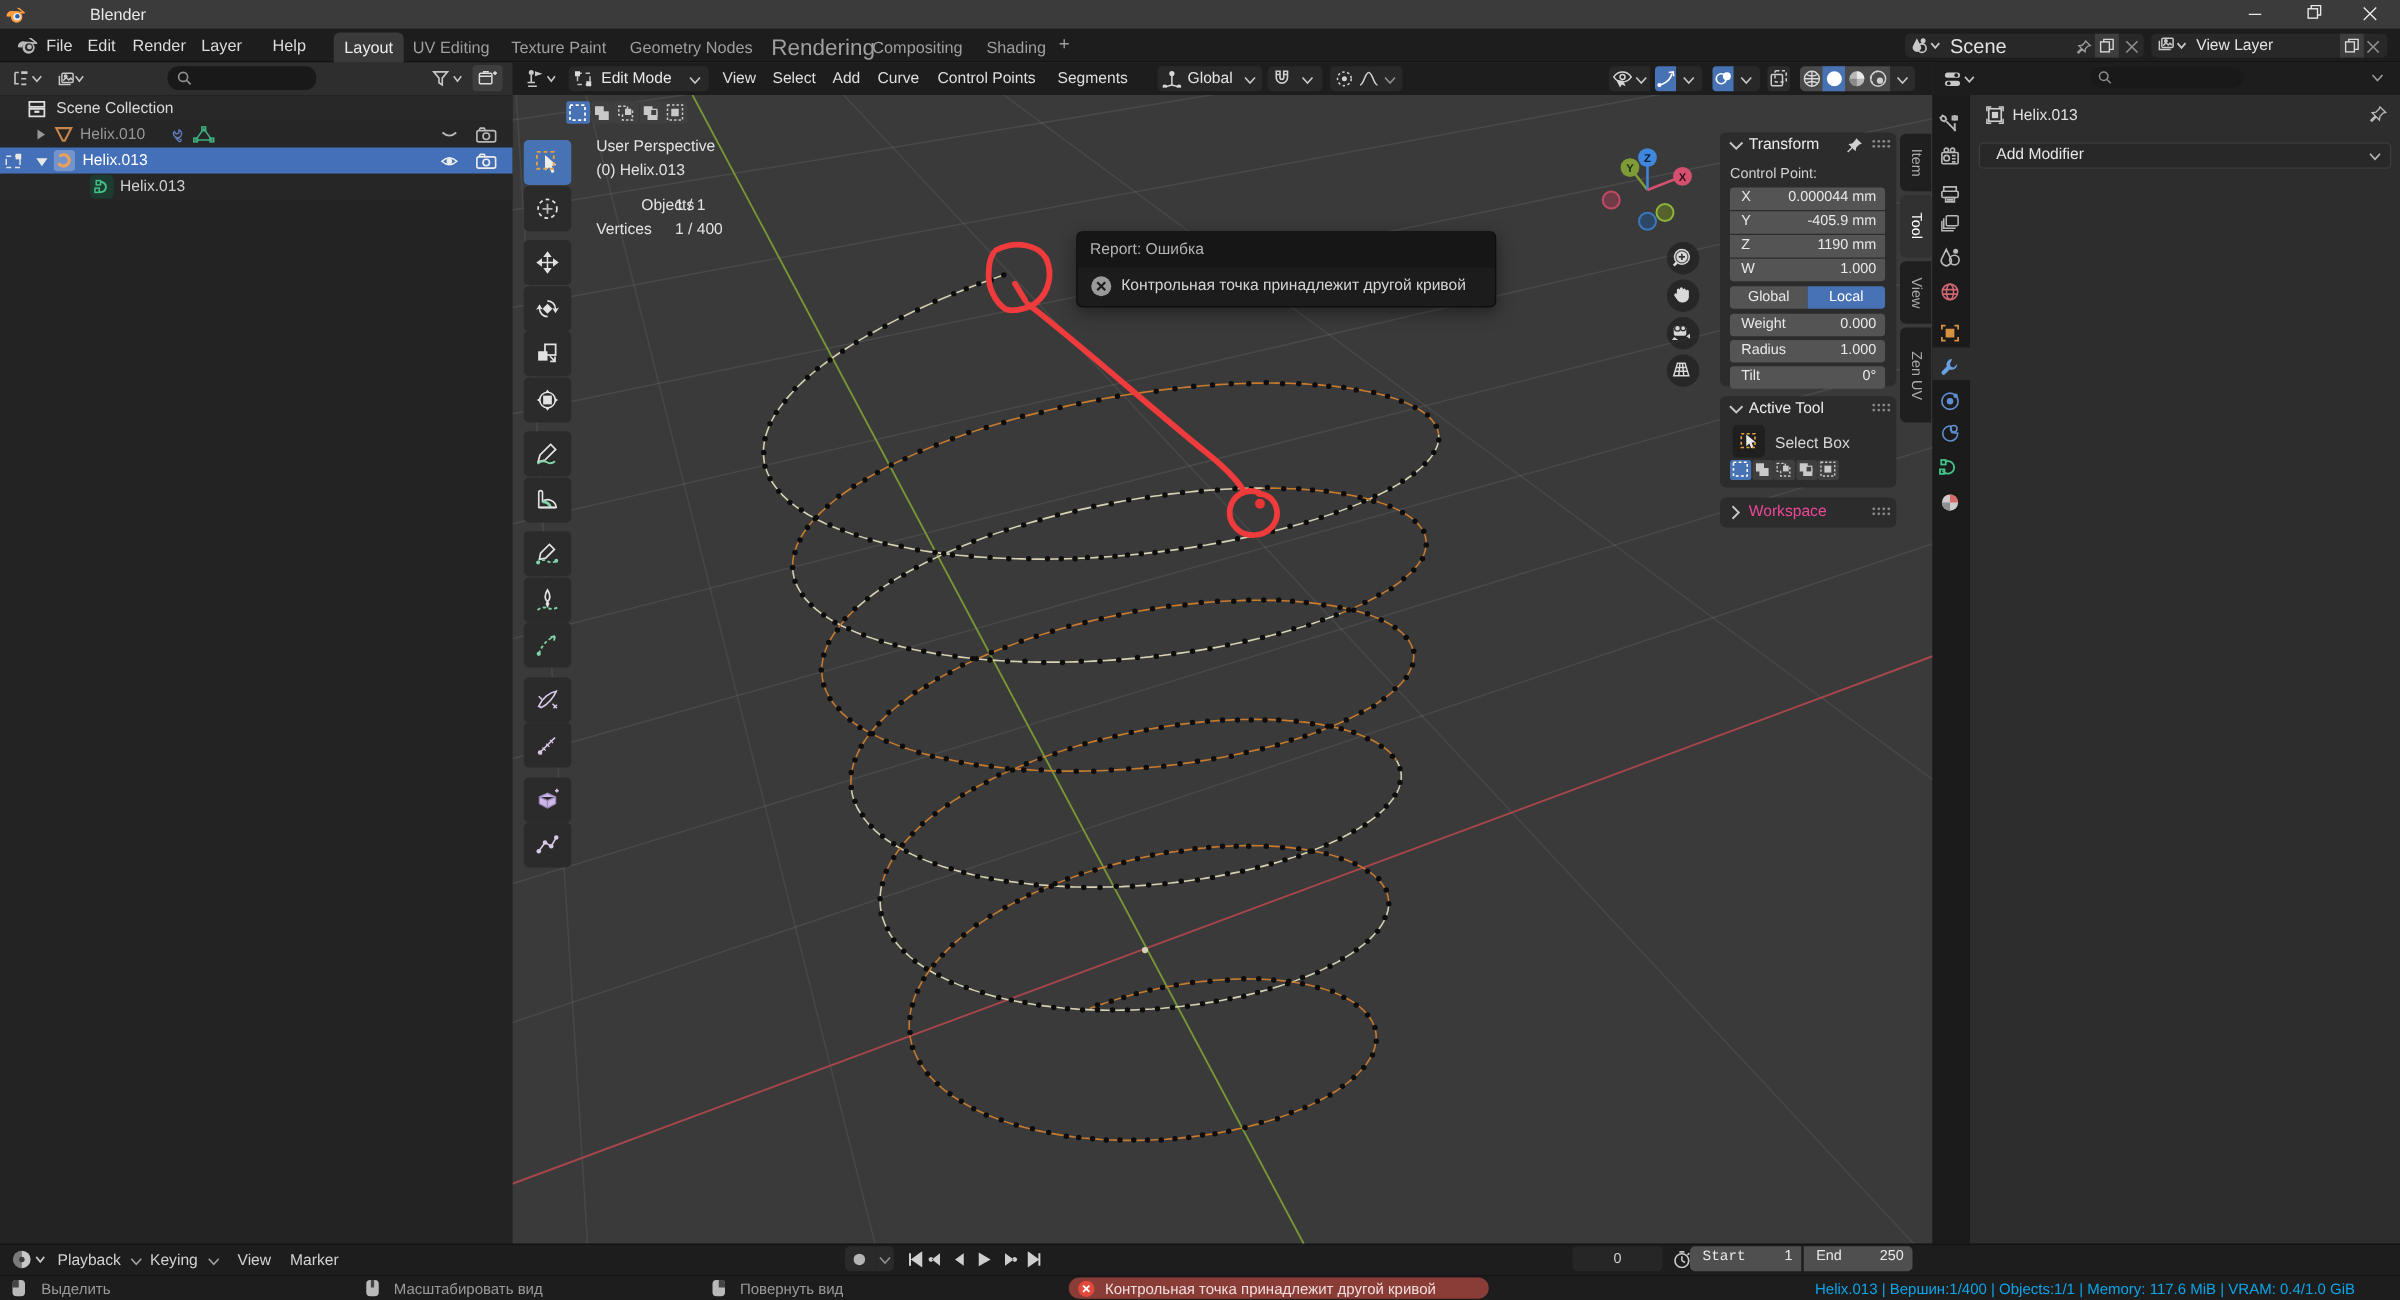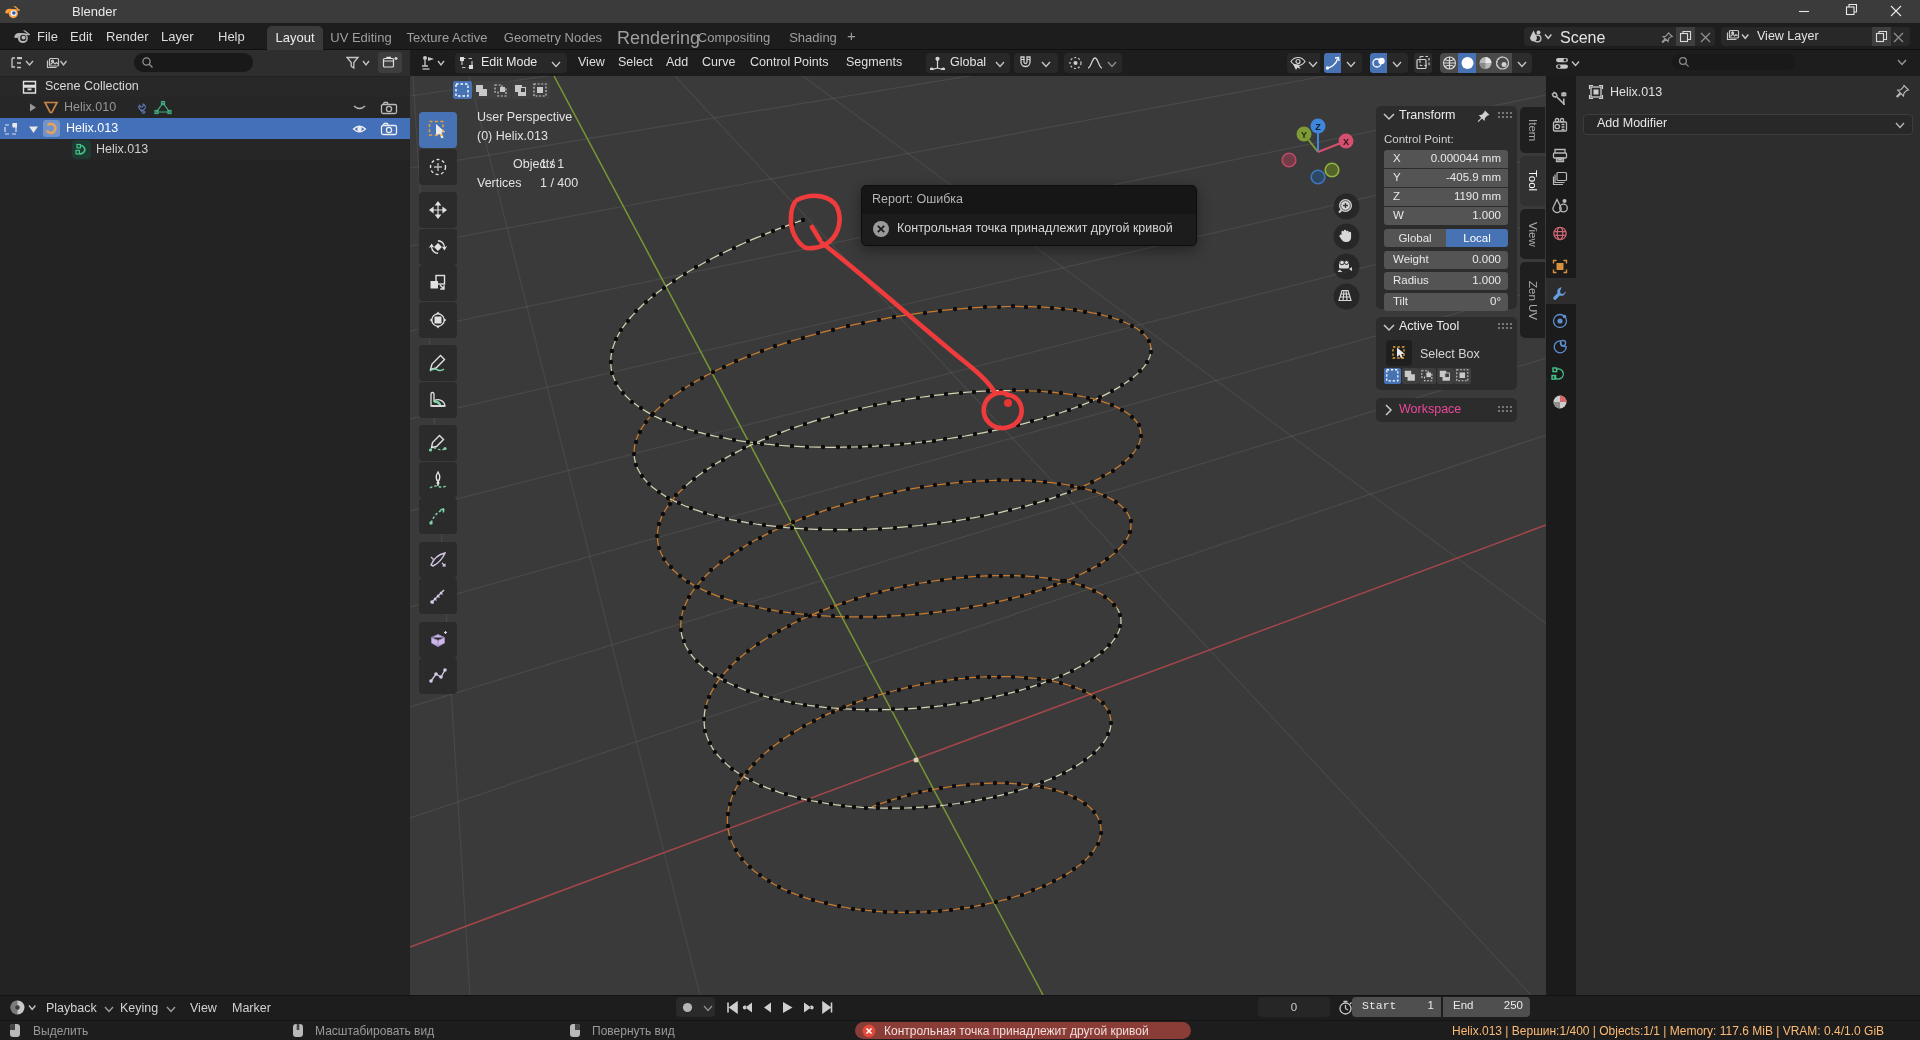--- a/index.html
+++ b/index.html
@@ -39,21 +39,21 @@
     <circle cx="9.6" cy="9.3" r="3.0" fill="#2c2c2c"></circle>
     <circle cx="9.9" cy="9.0" r="1.8" fill="#b9b9b9"></circle>
   </svg>
 <div class="abs" style="left:37px;top:29px;font-size:13px;color:#dcdcdc;white-space:nowrap;">File</div>
 <div class="abs" style="left:70px;top:29px;font-size:13px;color:#dcdcdc;white-space:nowrap;">Edit</div>
 <div class="abs" style="left:106px;top:29px;font-size:13px;color:#dcdcdc;white-space:nowrap;">Render</div>
 <div class="abs" style="left:161px;top:29px;font-size:13px;color:#dcdcdc;white-space:nowrap;">Layer</div>
 <div class="abs" style="left:218px;top:29px;font-size:13px;color:#dcdcdc;white-space:nowrap;">Help</div>
 <div class="abs" style="left:267px;top:26px;width:56px;height:24px;background:#3a3a3a;color:#ececec;border-radius:5px 5px 0 0;font-size:13px;text-align:center;line-height:24px">Layout</div>
 <div class="abs" style="left:327px;top:26px;width:68px;height:24px;color:#9f9f9f;border-radius:5px 5px 0 0;font-size:13px;text-align:center;line-height:24px">UV Editing</div>
-<div class="abs" style="left:403px;top:26px;width:88px;height:24px;color:#9f9f9f;border-radius:5px 5px 0 0;font-size:13px;text-align:center;line-height:24px">Texture Active</div>
+<div class="abs" style="left:403px;top:26px;width:88px;height:24px;color:#9f9f9f;border-radius:5px 5px 0 0;font-size:13px;text-align:center;line-height:24px">Texture Paint</div>
 <div class="abs" style="left:499px;top:26px;width:108px;height:24px;color:#9f9f9f;border-radius:5px 5px 0 0;font-size:13px;text-align:center;line-height:24px">Geometry Nodes</div>
 <div class="abs" style="left:617px;top:26px;width:68px;height:24px;color:#9f9f9f;border-radius:5px 5px 0 0;font-size:18px;text-align:left;line-height:24px">Rendering</div>
 <div class="abs" style="left:693px;top:26px;width:82px;height:24px;color:#9f9f9f;border-radius:5px 5px 0 0;font-size:13px;text-align:center;line-height:24px">Compositing</div>
 <div class="abs" style="left:783px;top:26px;width:60px;height:24px;color:#9f9f9f;border-radius:5px 5px 0 0;font-size:13px;text-align:center;line-height:24px">Shading</div>
 <div class="abs" style="left:847px;top:27px;font-size:15px;color:#9f9f9f;white-space:nowrap;">+</div>
 <div class="abs" style="left:1524px;top:27px;width:191px;height:19px;background:#282828;border-radius:4px"></div>
 <svg class="abs" style="left:1528px;top:29px" width="26" height="15" viewBox="0 0 26 15">
     <path d="M5.5 1.5 L8.5 7.5 A3.4 3.4 0 1 1 2.5 7.5 Z" fill="#c8c8c8"></path>
     <circle cx="10.5" cy="3.5" r="2" fill="#c8c8c8"></circle>
 <circle cx="9.5" cy="9.5" r="3.4" fill="none" stroke="#c8c8c8" stroke-width="1.3"></circle>
@@ -1325,12 +1325,12 @@
     <rect x="1" y="1" width="10" height="13" rx="3.2" fill="#b9b9b9"></rect>
     <path d="M11 4.5 a3.2 3.2 0 0 0 -3.2-3.5 H6 v6 h5 Z" fill="#1d1d1d" opacity=".75"></path>
   </svg>
 <div class="abs" style="left:592px;top:1024px;font-size:12px;color:#9a9a9a;white-space:nowrap;">Повернуть вид</div>
 <div class="abs" style="left:855px;top:1022px;width:336px;height:17px;background:#8a3c37;border-radius:9px"></div>
 <svg class="abs" style="left:862px;top:1024px" width="14" height="14" viewBox="0 0 14 14">
     <circle cx="7" cy="7" r="6.5" fill="#e2493b"></circle>
     <path d="M4.5 4.5 l5 5 M9.5 4.5 l-5 5" stroke="#fff" stroke-width="1.6"></path>
   </svg>
 <div class="abs" style="left:884px;top:1024px;font-size:12px;color:#f0dedd;white-space:nowrap;">Контрольная точка принадлежит другой кривой</div>
-<div class="abs" style="left:1452px;top:1024px;width:460px;font-size:12px;color:#fdba74;white-space:nowrap">Helix.013 | Вершин:1/400 | Objects:1/1 | Memory: 117.6 MiB | VRAM: 0.4/1.0 GiB</div>
+<div class="abs" style="left:1452px;top:1024px;width:460px;font-size:12px;color:#0ea5e9;white-space:nowrap">Helix.013 | Вершин:1/400 | Objects:1/1 | Memory: 117.6 MiB | VRAM: 0.4/1.0 GiB</div>
 </body></html>

